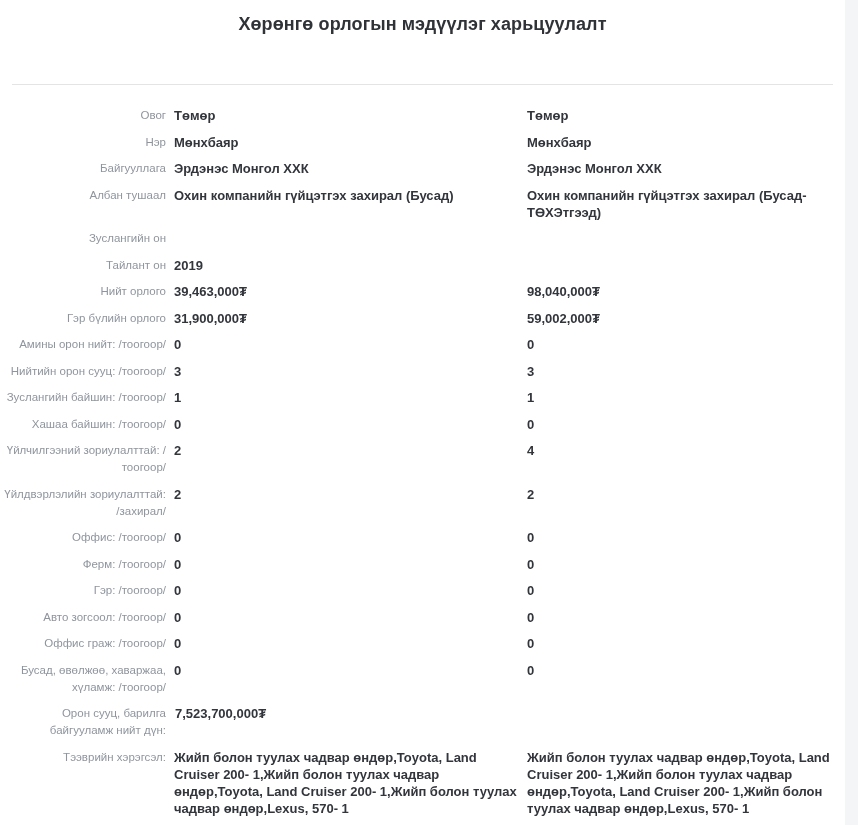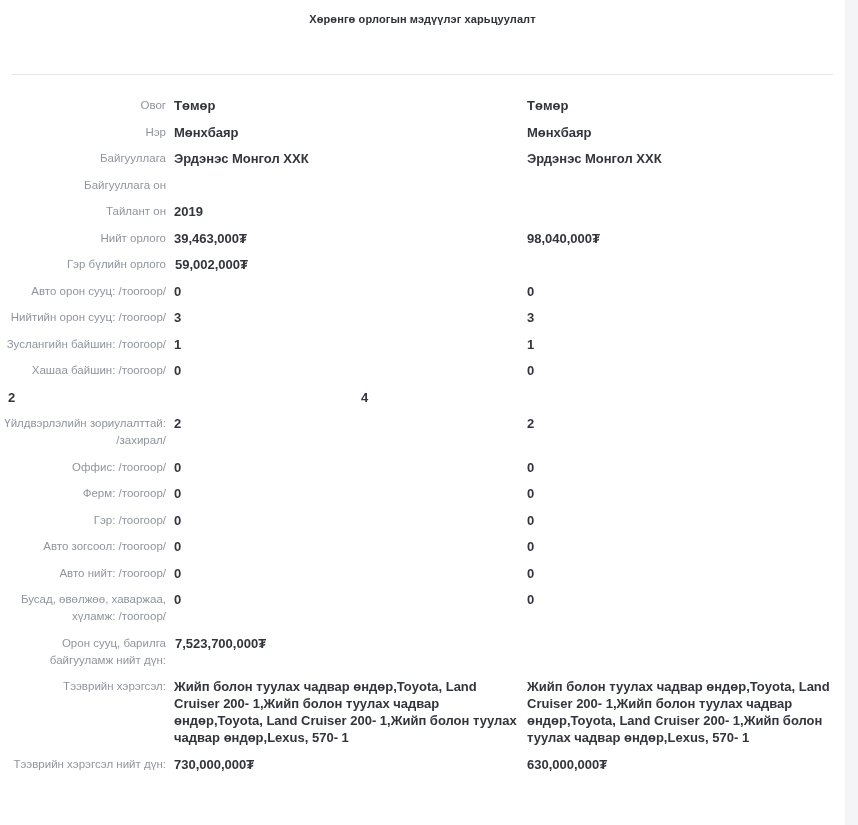--- a/index.html
+++ b/index.html
@@ -20,21 +20,21 @@
     min-height: 825px;
     background: #ffffff;
     box-sizing: border-box;
     overflow: hidden;
   }
   .title-bar {
     padding: 12px 0 0 0;
     text-align: center;
   }
   .page-title {
-    font-size: 11px;
+    font-size: 18px;
     font-weight: bold;
     color: #2f3237;
     letter-spacing: 0.1px;
     line-height: 1.4;
   }
   .divider {
     margin: 47px 12px 0 12px;
     height: 1px;
     background: #e2e4e6;
   }
@@ -100,58 +100,65 @@
         <div class="cell-label">Нэр</div>
         <div class="cell-val cell-val-1">Мөнхбаяр</div>
         <div class="cell-val cell-val-2">Мөнхбаяр</div>
       </div>
       <div class="row">
         <div class="cell-label">Байгууллага</div>
         <div class="cell-val cell-val-1">Эрдэнэс Монгол ХХК</div>
         <div class="cell-val cell-val-2">Эрдэнэс Монгол ХХК</div>
       </div>
       <div class="row">
-        <div class="cell-label">Байгууллага он</div>
+        <div class="cell-label">Албан тушаал</div>
+        <div class="cell-val cell-val-1">Охин компанийн гүйцэтгэх захирал (Бусад)</div>
+        <div class="cell-val cell-val-2">Охин компанийн гүйцэтгэх захирал (Бусад- ТӨХЭтгээд)</div>
+      </div>
+      <div class="row">
+        <div class="cell-label">Зуслангийн он</div>
         <div class="cell-val cell-val-1 empty-cell"></div>
         <div class="cell-val cell-val-2 empty-cell"></div>
       </div>
       <div class="row">
         <div class="cell-label">Тайлант он</div>
         <div class="cell-val cell-val-1">2019</div>
       </div>
       <div class="row">
         <div class="cell-label">Нийт орлого</div>
         <div class="cell-val cell-val-1">39,463,000₮</div>
         <div class="cell-val cell-val-2">98,040,000₮</div>
       </div>
       <div class="row">
         <div class="cell-label">Гэр бүлийн орлого</div>
+        <div class="cell-val cell-val-1">31,900,000₮</div>
         <div class="cell-val cell-val-2">59,002,000₮</div>
       </div>
       <div class="row">
-        <div class="cell-label">Авто орон сууц: /тоогоор/</div>
+        <div class="cell-label">Амины орон нийт: /тоогоор/</div>
         <div class="cell-val cell-val-1">0</div>
         <div class="cell-val cell-val-2">0</div>
       </div>
       <div class="row">
         <div class="cell-label">Нийтийн орон сууц: /тоогоор/</div>
         <div class="cell-val cell-val-1">3</div>
         <div class="cell-val cell-val-2">3</div>
       </div>
       <div class="row">
         <div class="cell-label">Зуслангийн байшин: /тоогоор/</div>
         <div class="cell-val cell-val-1">1</div>
         <div class="cell-val cell-val-2">1</div>
       </div>
       <div class="row">
         <div class="cell-label">Хашаа байшин: /тоогоор/</div>
         <div class="cell-val cell-val-1">0</div>
         <div class="cell-val cell-val-2">0</div>
       </div>
       <div class="row">
+        <div class="cell-label">Үйлчилгээний зориулалттай: /тоогоор/</div>
         <div class="cell-val cell-val-1">2</div>
         <div class="cell-val cell-val-2">4</div>
       </div>
       <div class="row">
         <div class="cell-label">Үйлдвэрлэлийн зориулалттай: /захирал/</div>
         <div class="cell-val cell-val-1">2</div>
         <div class="cell-val cell-val-2">2</div>
       </div>
       <div class="row">
         <div class="cell-label">Оффис: /тоогоор/</div>
@@ -167,21 +174,21 @@
         <div class="cell-label">Гэр: /тоогоор/</div>
         <div class="cell-val cell-val-1">0</div>
         <div class="cell-val cell-val-2">0</div>
       </div>
       <div class="row">
         <div class="cell-label">Авто зогсоол: /тоогоор/</div>
         <div class="cell-val cell-val-1">0</div>
         <div class="cell-val cell-val-2">0</div>
       </div>
       <div class="row">
-        <div class="cell-label">Авто нийт: /тоогоор/</div>
+        <div class="cell-label">Оффис граж: /тоогоор/</div>
         <div class="cell-val cell-val-1">0</div>
         <div class="cell-val cell-val-2">0</div>
       </div>
       <div class="row">
         <div class="cell-label">Бусад, өвөлжөө, хаваржаа, хүламж: /тоогоор/</div>
         <div class="cell-val cell-val-1">0</div>
         <div class="cell-val cell-val-2">0</div>
       </div>
       <div class="row">
         <div class="cell-label">Орон сууц, барилга байгууламж нийт дүн:</div>

